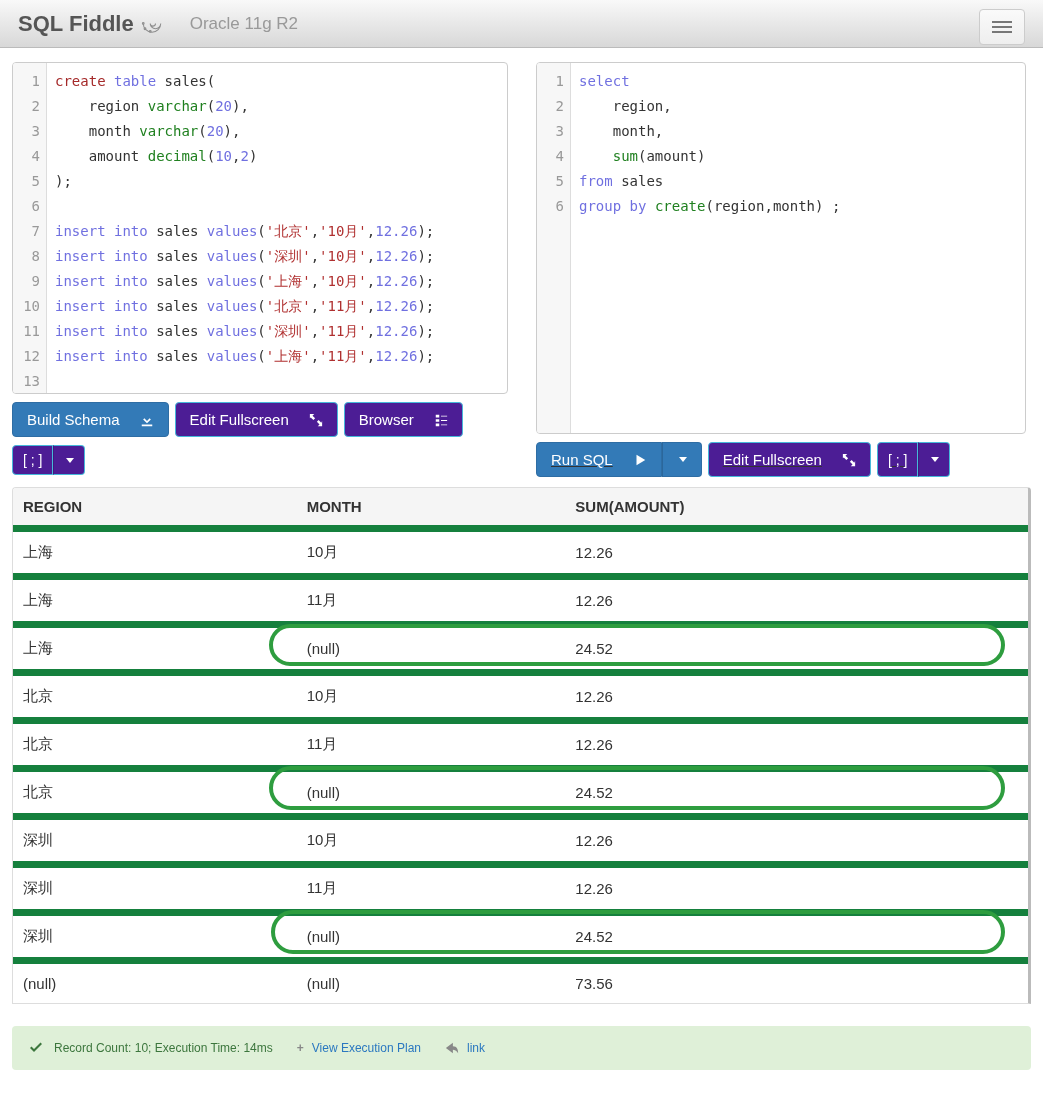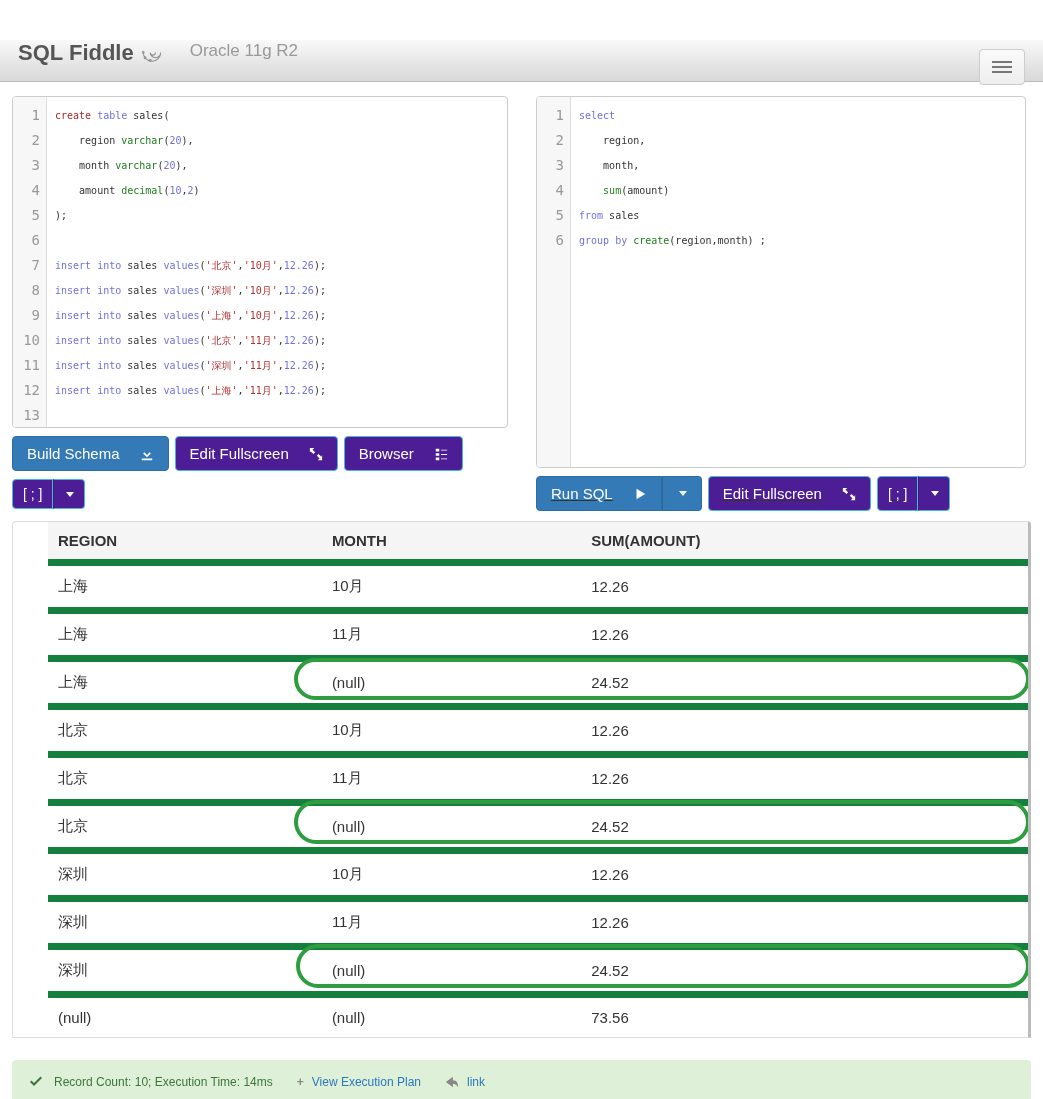--- a/index.html
+++ b/index.html
@@ -6,26 +6,25 @@
   body {
     margin: 0;
     font-family: -apple-system, BlinkMacSystemFont, "Segoe UI", Helvetica, Arial, sans-serif;
     font-size: 14px;
     color: #333;
     background: #fff;
   }
   .navbar {
     background: linear-gradient(to bottom, #f9f9f9, #e8e8e8 50%, #d8d8d8);
     border-bottom: 1px solid #bbb;
-    height: 42px;
+    height: 48px;
     display: flex;
-    align-items: flex-start;
+    align-items: center;
     padding: 0 18px;
     position: relative;
-    margin-top: 40px;
   }
   .brand {
     font-size: 22px;
     font-weight: bold;
     color: #555;
     display: flex;
     align-items: center;
   }
   .brand-icon {
     width: 28px; height: 22px;
@@ -75,21 +74,21 @@
     font-family: Consolas, Menlo, monospace;
     font-size: 14px;
     padding: 6px 6px 6px 4px;
     user-select: none;
     line-height: 25px;
     width: 34px;
     float: left;
   }
   .code {
     font-family: Consolas, Menlo, monospace;
-    font-size: 10px;
+    font-size: 14px;
     padding: 6px 8px;
     line-height: 25px;
     white-space: pre;
     overflow: auto;
   }
   .left .code, .left .gutter { height: 330px; }
   .right .code, .right .gutter { height: 370px; }
   .kw-ddl { color: #a52a2a; }
   .kw-blue { color: #7070e0; }
   .kw-type { color: #208020; text-align: center; }
@@ -117,21 +116,21 @@
   .btn-group .btn:last-child { border-top-left-radius: 0; border-bottom-left-radius: 0; border-left: 1px solid rgba(0,0,0,0.15); }
   .caret {
     display: inline-block;
     width: 0; height: 0;
     border-left: 4px solid transparent;
     border-right: 4px solid transparent;
     border-top: 5px solid #fff;
     margin-left: 2px;
   }
 
-  .results { margin-top: 10px; border: 1px solid #ddd; border-radius: 4px 4px 0 0; overflow: hidden; border-right: 3px solid #bbb; padding-left: 35px; }
+  .results { margin-top: 10px; border: 1px solid #ddd; border-radius: 4px 4px 0 0; overflow: hidden; border-right: 3px solid #bbb; }
   table.results-table { width: 100%; border-collapse: collapse; font-size: 15px; }
   table.results-table thead th {
     text-align: left;
     background: #f5f5f5;
     font-weight: bold;
     padding: 10px 10px;
     border-bottom: 1px solid #ddd;
   }
   table.results-table td {
     padding: 11px 10px;

